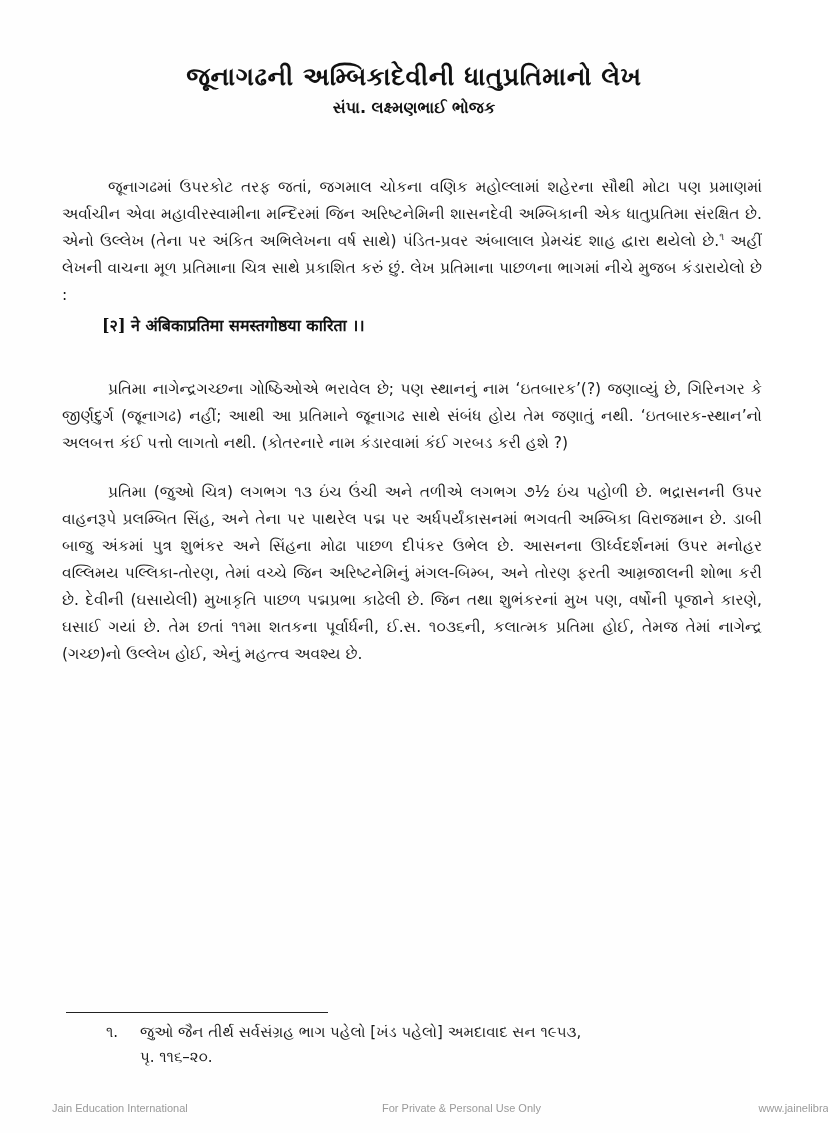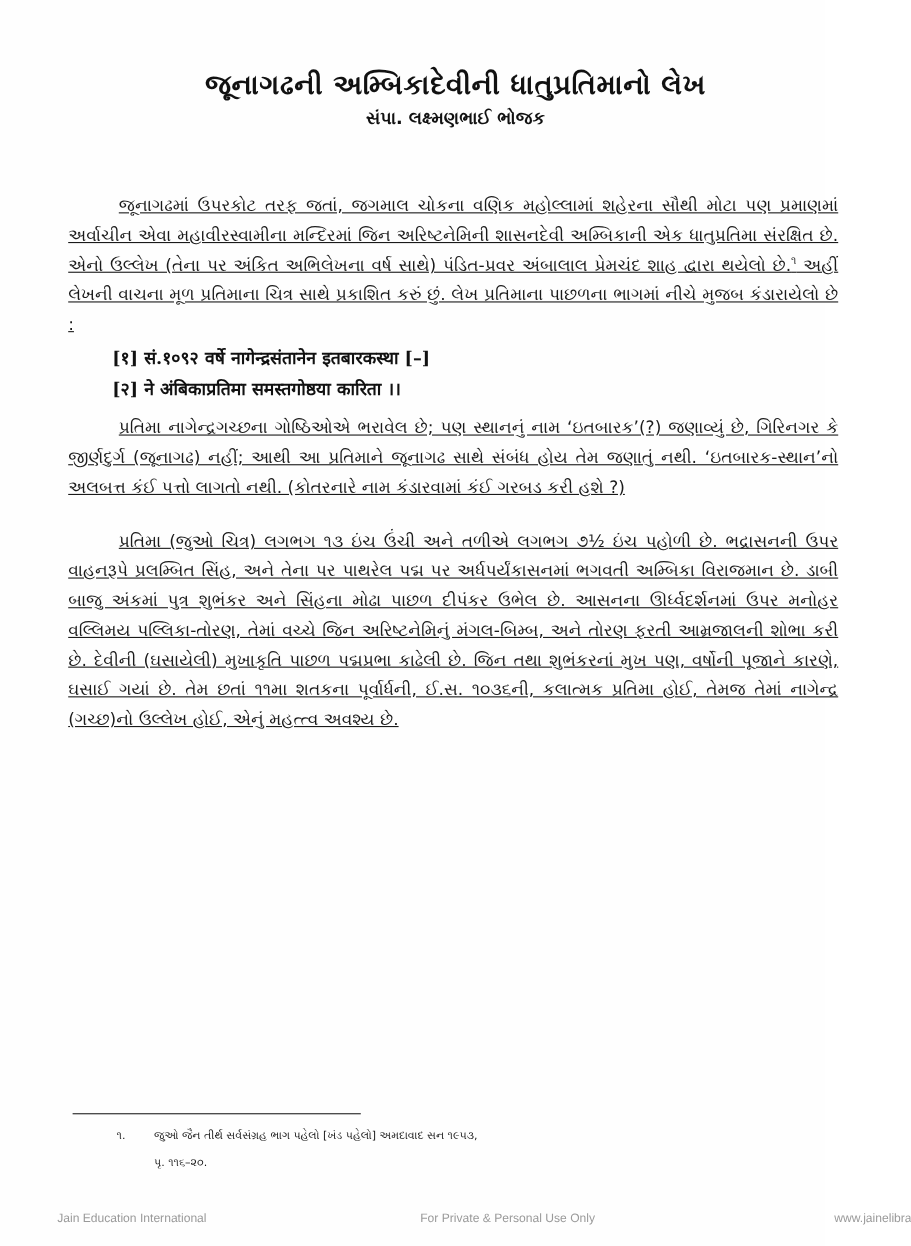--- a/index.html
+++ b/index.html
@@ -48,21 +48,21 @@
       left: 62px;
       width: 700px;
       font-size: 15.5px;
       line-height: 27px;
       text-align: justify;
       color: #1a1a1a;
     }
     .p1 { top: 174px; }
     .p2 { top: 376px; }
     .p3 { top: 479px; }
-    .indent { text-indent: 46px; text-decoration: underline; }
+    .indent { text-indent: 46px; }
     .inscription {
       position: absolute;
       left: 102px;
       top: 312px;
       font-family: "DejaVu Serif", serif;
       font-size: 16px;
       line-height: 28px;
       font-weight: bold;
       color: #111;
     }
@@ -74,21 +74,21 @@
       top: 1012px;
       width: 262px;
       height: 0;
       border-top: 1.5px solid #222;
     }
     .footnote {
       position: absolute;
       left: 106px;
       top: 1020px;
       width: 700px;
-      font-size: 10px;
+      font-size: 15px;
       line-height: 25px;
       color: #1a1a1a;
     }
     .footnote .num {
       display: inline-block;
       width: 34px;
     }
     .footnote .cont {
       padding-left: 34px;
     }
@@ -113,21 +113,20 @@
 <div class="page">
 
   <div class="title">જૂનાગઢની અમ્બિકાદેવીની ધાતુપ્રતિમાનો લેખ</div>
   <div class="author">સંપા. લક્ષ્મણભાઈ ભોજક</div>
 
   <div class="body-text p1 indent">
     <span>જૂનાગઢમાં ઉપરકોટ તરફ જતાં, જગમાલ ચોકના વણિક મહોલ્લામાં શહેરના સૌથી મોટા પણ પ્રમાણમાં અર્વાચીન એવા મહાવીરસ્વામીના મન્દિરમાં જિન અરિષ્ટનેમિની શાસનદેવી અમ્બિકાની એક ધાતુપ્રતિમા સંરક્ષિત છે. એનો ઉલ્લેખ (તેના પર અંકિત અભિલેખના વર્ષ સાથે) પંડિત-પ્રવર અંબાલાલ પ્રેમચંદ શાહ દ્વારા થયેલો છે.</span><sup class="fn">૧</sup><span> અહીં લેખની વાચના મૂળ પ્રતિમાના ચિત્ર સાથે પ્રકાશિત કરું છું. લેખ પ્રતિમાના પાછળના ભાગમાં નીચે મુજબ કંડારાયેલો છે :</span>
   </div>
 
   <div class="inscription">
-    <div class="line">[१] सं.१०९२ वर्षे नागेन्द्रसंतानेन इतबारकस्था [–]</div>
     <div class="line">[२] ने अंबिकाप्रतिमा समस्तगोष्ठया कारिता ।।</div>
   </div>
 
   <div class="body-text p2 indent">પ્રતિમા નાગેન્દ્રગચ્છના ગોષ્ઠિઓએ ભરાવેલ છે; પણ સ્થાનનું નામ ‘ઇતબારક’(?) જણાવ્યું છે, ગિરિનગર કે જીર્ણદુર્ગ (જૂનાગઢ) નહીં; આથી આ પ્રતિમાને જૂનાગઢ સાથે સંબંધ હોય તેમ જણાતું નથી. ‘ઇતબારક-સ્થાન’નો અલબત્ત કંઈ પત્તો લાગતો નથી. (કોતરનારે નામ કંડારવામાં કંઈ ગરબડ કરી હશે ?)</div>
 
   <div class="body-text p3 indent">પ્રતિમા (જુઓ ચિત્ર) લગભગ ૧૩ ઇંચ ઉંચી અને તળીએ લગભગ ૭½ ઇંચ પહોળી છે. ભદ્રાસનની ઉપર વાહનરૂપે પ્રલમ્બિત સિંહ, અને તેના પર પાથરેલ પદ્મ પર અર્ધપર્યંકાસનમાં ભગવતી અમ્બિકા વિરાજમાન છે. ડાબી બાજુ અંકમાં પુત્ર શુભંકર અને સિંહના મોઢા પાછળ દીપંકર ઉભેલ છે. આસનના ઊર્ધ્વદર્શનમાં ઉપર મનોહર વલ્લિમય પલ્લિકા-તોરણ, તેમાં વચ્ચે જિન અરિષ્ટનેમિનું મંગલ-બિમ્બ, અને તોરણ ફરતી આમ્રજાલની શોભા કરી છે. દેવીની (ઘસાયેલી) મુખાકૃતિ પાછળ પદ્મપ્રભા કાઢેલી છે. જિન તથા શુભંકરનાં મુખ પણ, વર્ષોની પૂજાને કારણે, ઘસાઈ ગયાં છે. તેમ છતાં ૧૧મા શતકના પૂર્વાર્ધની, ઈ.સ. ૧૦૩૬ની, કલાત્મક પ્રતિમા હોઈ, તેમજ તેમાં નાગેન્દ્ર (ગચ્છ)નો ઉલ્લેખ હોઈ, એનું મહત્ત્વ અવશ્ય છે.</div>
 
   <div class="footnote-rule"></div>
 
   <div class="footnote">

